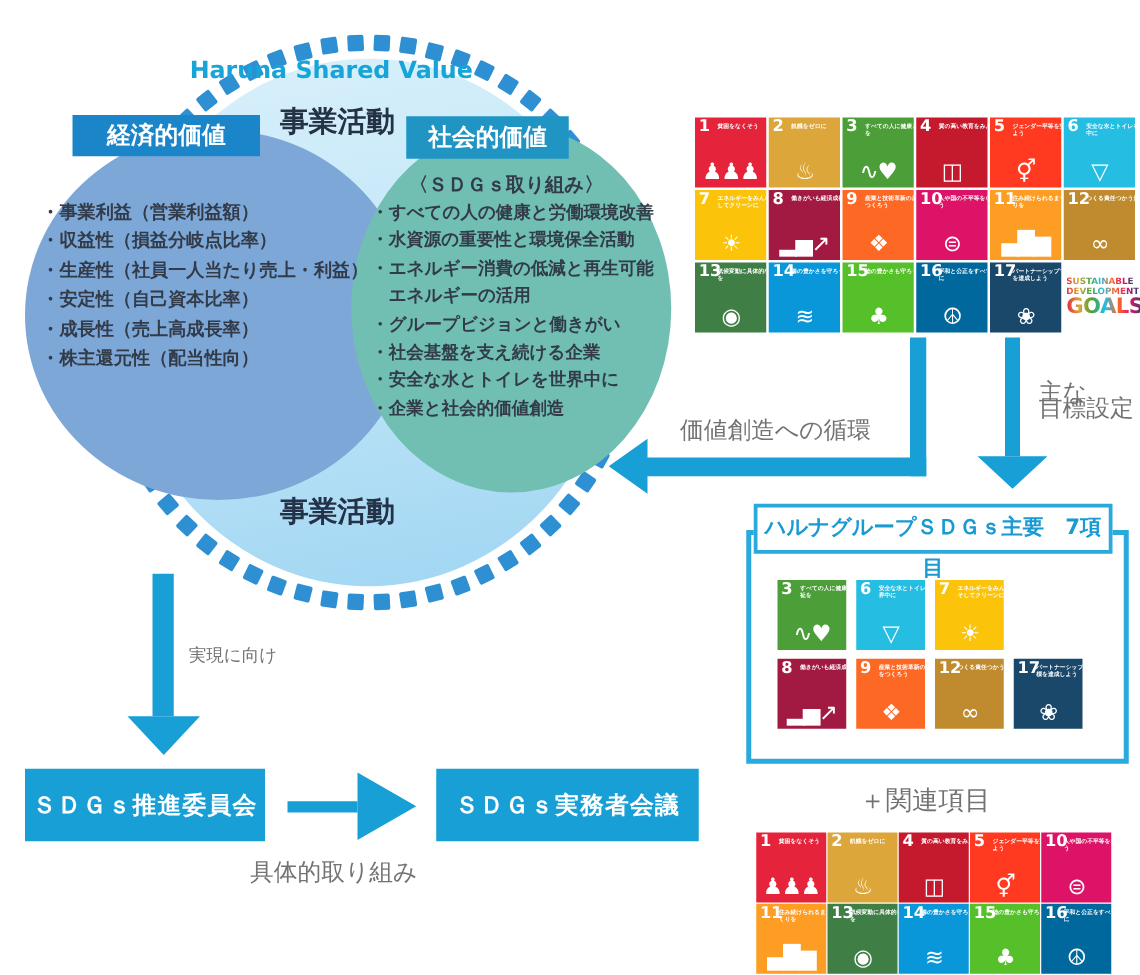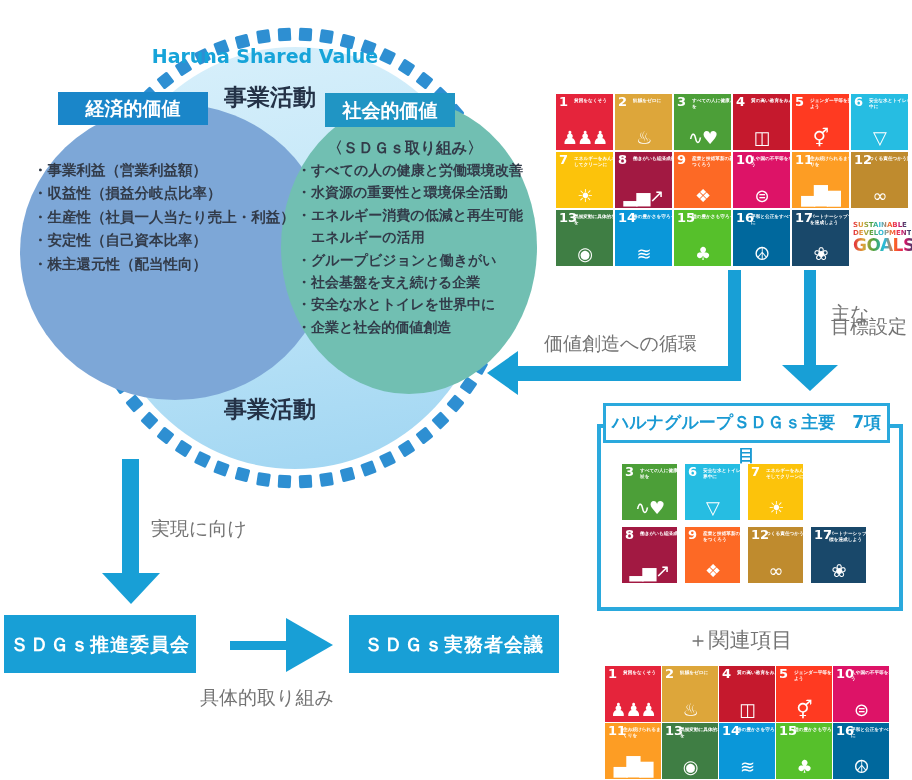--- a/index.html
+++ b/index.html
@@ -59,31 +59,31 @@
                border-top:22px solid transparent;border-bottom:22px solid transparent;border-right:31px solid #189fd6;}
   .value-cycle-label{left:544px;top:331px;width:220px;font-size:19px;z-index:7;}
   .down-arrow-shaft{left:804px;top:270px;width:12px;height:95px;z-index:4;}
   .down-arrow-head{left:782px;top:365px;width:0;height:0;z-index:4;
                    border-left:28px solid transparent;border-right:28px solid transparent;border-top:26px solid #189fd6;}
   .goal-setting-1{left:831px;top:301px;font-size:19px;}
   .goal-setting-2{left:831px;top:314px;font-size:19px;}
   .real-arrow-shaft{left:122px;top:459px;width:17px;height:114px;z-index:4;}
   .real-arrow-head{left:102px;top:573px;width:0;height:0;z-index:4;
                    border-left:29px solid transparent;border-right:29px solid transparent;border-top:31px solid #189fd6;}
-  .realization-label{left:151px;top:516px;font-size:19px;}
+  .realization-label{left:151px;top:516px;font-size:14px;}
 
   
   .priority-outer{left:597px;top:424px;width:306px;height:187px;box-sizing:border-box;border:4px solid #2aa9dd;z-index:1;background:#fff;}
   .priority-title{left:603px;top:403px;width:287px;height:40px;box-sizing:border-box;border:3px solid #2aa9dd;background:#fff;
                   z-index:2;text-align:center;font-size:17px;font-weight:bold;color:#1a9ad3;line-height:33px;}
   .related-label{left:640px;top:626px;width:200px;text-align:center;font-size:21px;}
 
   
   .flow-box{z-index:4;color:#fff;font-weight:bold;font-size:19px;text-align:center;letter-spacing:1px;}
-  .flow-box.b1{left:4px;top:615px;width:192px;height:58px;line-height:58px;}
+  .flow-box.b1{left:20px;top:615px;width:192px;height:58px;line-height:58px;}
   .flow-box.b2{left:349px;top:615px;width:210px;height:58px;line-height:58px;}
   .flow-arrow-shaft{left:230px;top:641px;width:56px;height:9px;z-index:4;}
   .flow-arrow-head{left:286px;top:618px;width:0;height:0;z-index:4;
                    border-top:27px solid transparent;border-bottom:27px solid transparent;border-left:47px solid #189fd6;}
   .concrete-label{left:200px;top:685px;width:155px;text-align:left;font-size:19px;}
 </style>
 </head>
 <body>
 
 <div class="stage">
@@ -159,20 +159,21 @@
   <div class="abs activity bottom">事業活動</div>
   <div class="abs econ-circle"></div>
   <div class="abs social-circle"></div>
   <div class="abs vheader econ">経済的価値</div>
   <div class="abs vheader social">社会的価値</div>
   <div class="abs vlist econ">
       <div>・事業利益（営業利益額）</div>
       <div>・収益性（損益分岐点比率）</div>
       <div>・生産性（社員一人当たり売上・利益）</div>
       <div>・安定性（自己資本比率）</div>
+      <div>・成長性（売上高成長率）</div>
       <div>・株主還元性（配当性向）</div>
     </div>
   <div class="abs vsubtitle social">〈ＳＤＧｓ取り組み〉</div>
   <div class="abs vlist social">
       <div>・すべての人の健康と労働環境改善</div>
       <div>・水資源の重要性と環境保全活動</div>
       <div>・エネルギー消費の低減と再生可能</div>
       <div>　エネルギーの活用</div>
       <div>・グループビジョンと働きがい</div>
       <div>・社会基盤を支え続ける企業</div>

